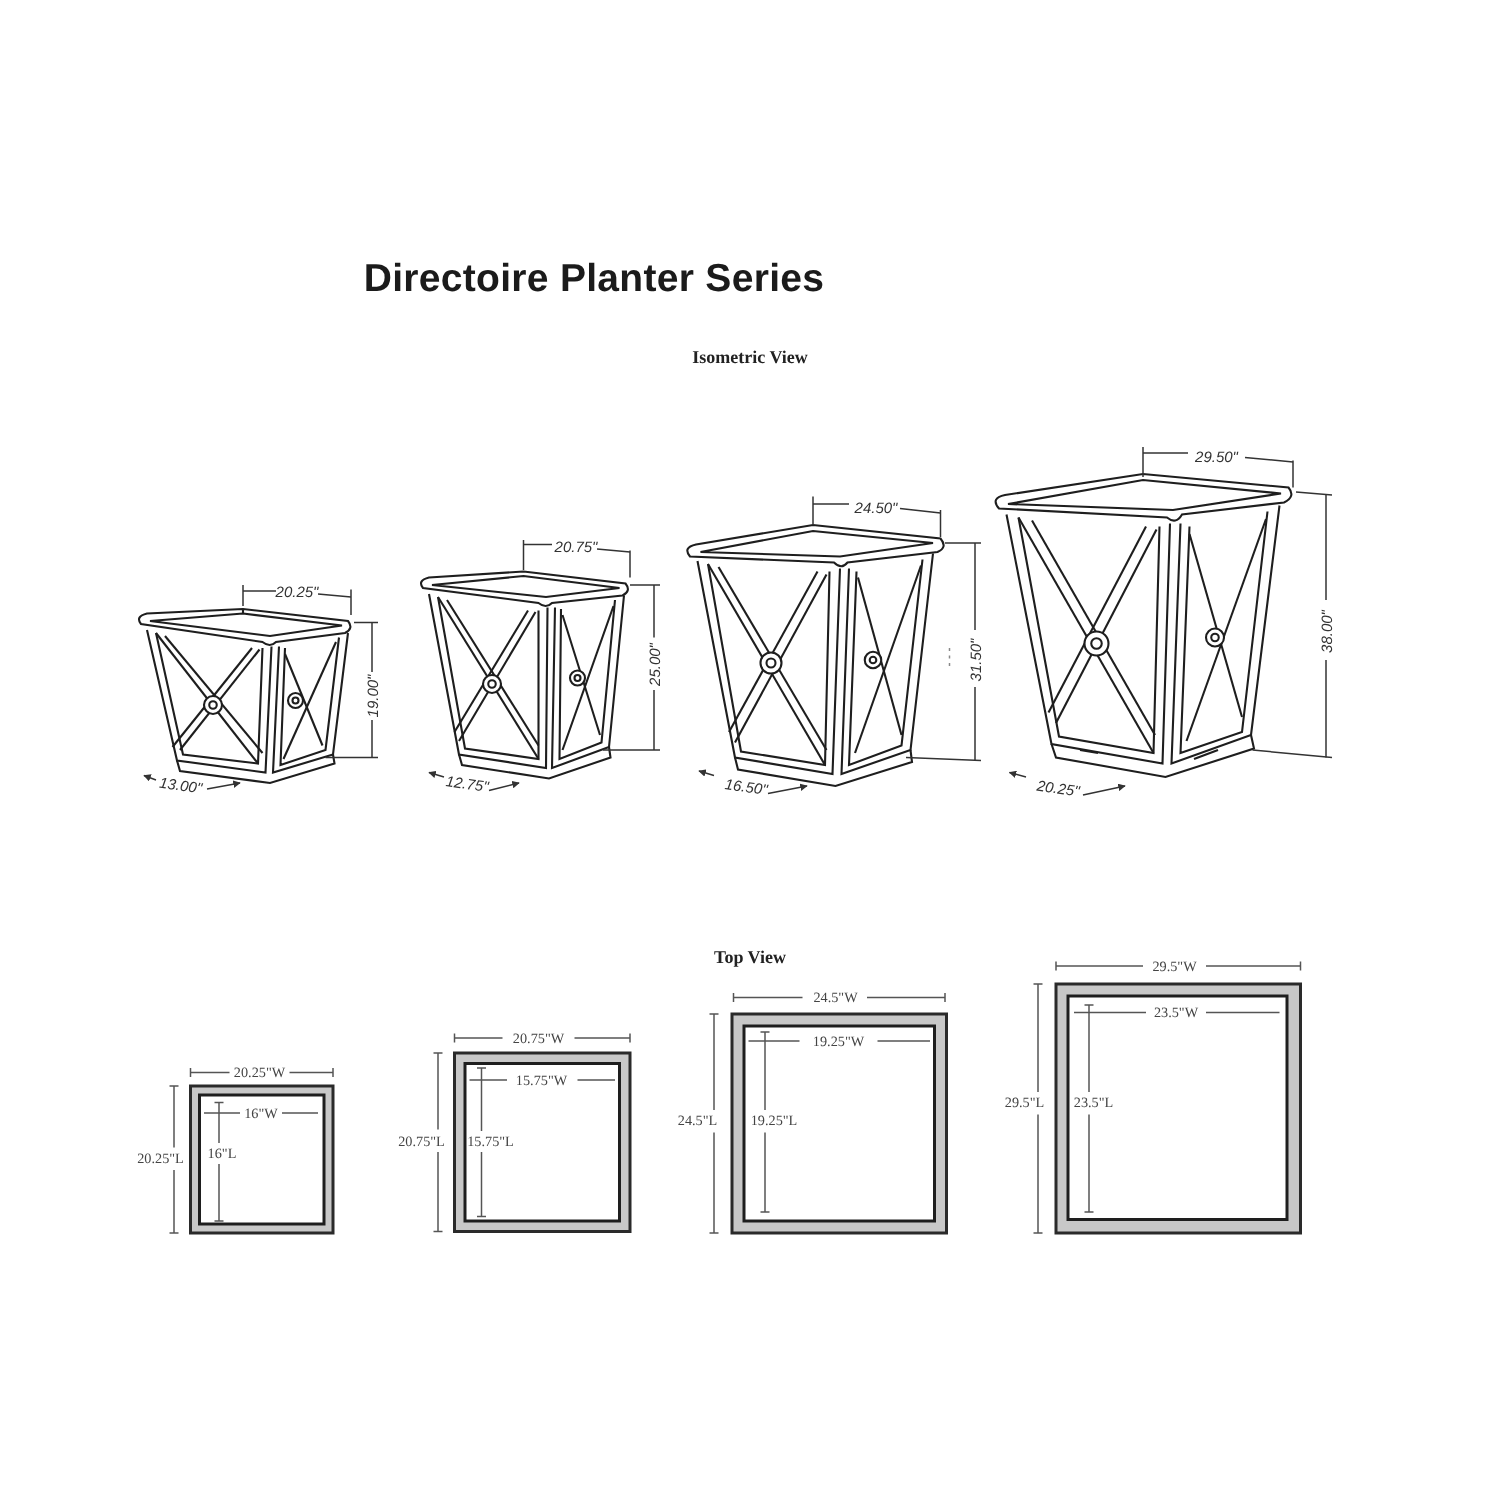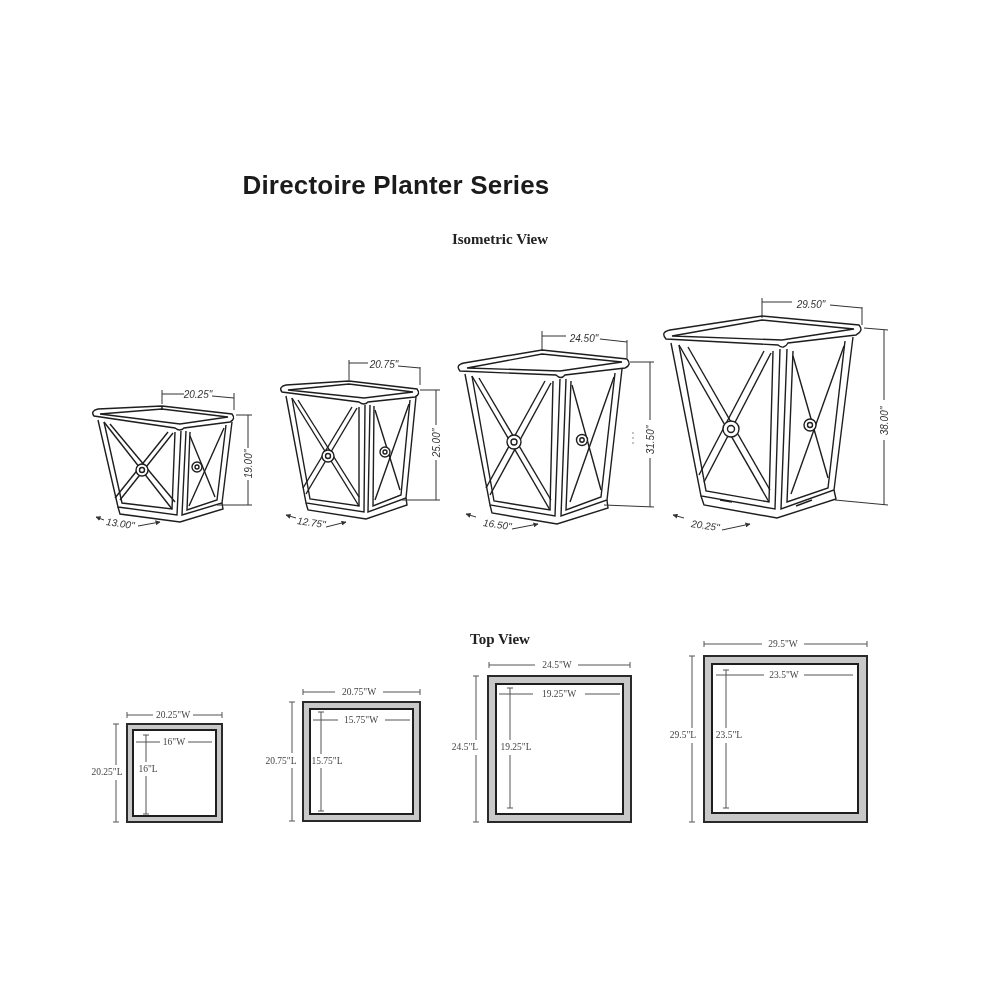--- a/index.html
+++ b/index.html
@@ -1,18 +1,18 @@
 <!DOCTYPE html>
 <html><head>
 <meta charset="utf-8">
 <style>
   html, body { margin: 0; padding: 0; background: #ffffff; }
   body { width: 1000px; height: 1000px; position: relative; overflow: hidden; font-family: "Liberation Sans", sans-serif; color: #1a1a1a; }
   .title { position: absolute; left: 0; width: 792px; top: 170px; text-align: center; font-family: "Liberation Sans", sans-serif; font-weight: bold; font-size: 26px; color: #1b1b1b; letter-spacing: 0.2px; }
-  .section-title { position: absolute; left: 0; width: 1000px; text-align: center; font-family: "Liberation Serif", serif; font-weight: bold; font-size: 15px; color: #222; }
+  .section-title { position: absolute; left: 0; width: 1000px; text-align: center; font-family: "Liberation Serif", serif; font-weight: bold; font-size: 12px; color: #222; }
   .sec-iso { top: 231px; }
   .sec-top { top: 631px; }
   svg.canvas { position: absolute; left: 0; top: 0; width: 1000px; height: 1000px; }
   .iso-dim { font-family: "Liberation Sans", sans-serif; font-size: 10px; fill: #333; font-style: italic; }
   .top-dim { font-family: "Liberation Serif", serif; font-size: 9.5px; fill: #444; }
 </style>
 </head>
 <body>
 
 <div class="title">Directoire Planter Series</div>

